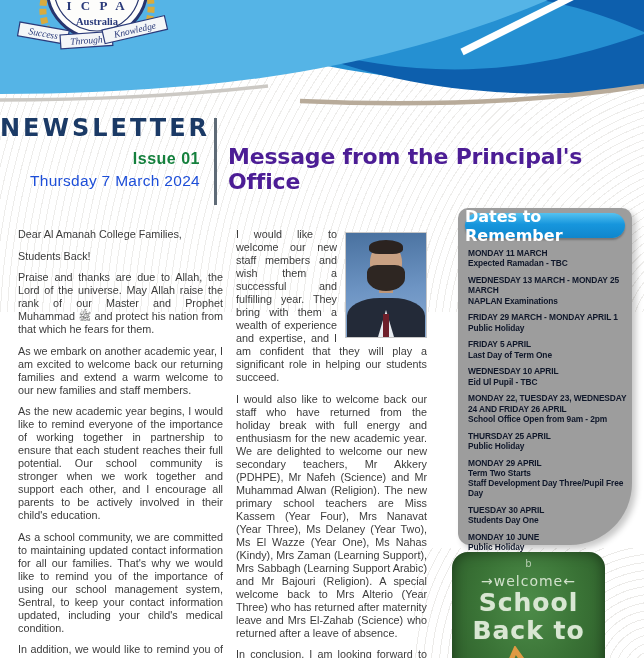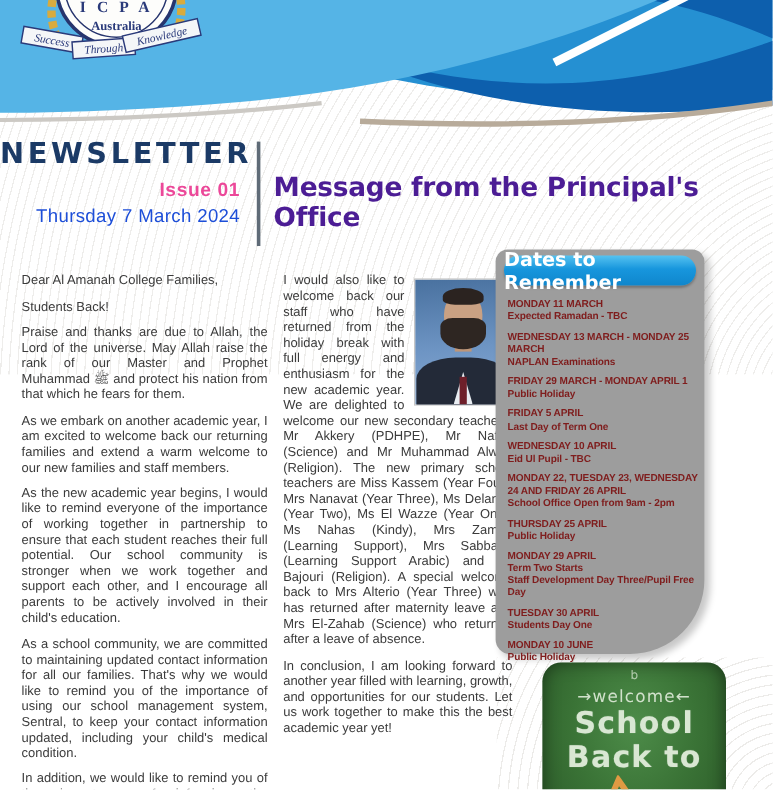--- a/index.html
+++ b/index.html
@@ -12,21 +12,21 @@
   .texture-corner{position:absolute;right:0;bottom:0;width:230px;height:110px;
     background:repeating-radial-gradient(circle at 105% 115%,rgba(188,184,176,.5) 0 1px,transparent 1px 8px);
     opacity:.55;}
   
   .header-art{position:absolute;left:0;top:0;width:644px;height:118px;}
   .logo{position:absolute;left:6px;top:0;width:190px;height:78px;}
   
   .masthead{position:absolute;left:0;top:116px;width:200px;text-align:right;}
   .nl-title{font-family:"DejaVu Sans",sans-serif;font-size:24px;font-weight:bold;
             letter-spacing:3px;color:#1b3a66;line-height:1.05;text-align:center;}
-  .nl-issue{margin-top:9px;font-size:16px;font-weight:bold;letter-spacing:.5px;color:#ec4899;}
+  .nl-issue{margin-top:9px;font-size:16px;font-weight:bold;letter-spacing:.5px;color:#15803d;}
   .nl-date{margin-top:4px;font-size:15.5px;color:#1d4ed8;letter-spacing:.3px;}
   .divider{position:absolute;left:214px;top:118px;width:3px;height:87px;background:#5f6b77;}
   .article-heading{position:absolute;left:228px;top:144px;width:412px;
     font-family:"DejaVu Sans",sans-serif;font-size:22px;font-weight:bold;color:#4c1d95;
     letter-spacing:-.2px;}
   
   .col{position:absolute;top:228px;font-size:10.8px;line-height:13px;color:#3b3b3b;
        text-align:justify;}
   .col p{margin:0 0 8.5px 0;}
   .col-left{left:18px;width:205px;}
@@ -41,29 +41,29 @@
   .photo .hair{position:absolute;left:23px;top:7px;width:34px;height:14px;background:#2b2320;
     border-radius:50% 50% 30% 30%;}
   .photo .beard{position:absolute;left:21px;top:32px;width:38px;height:26px;background:#2e2622;
     border-radius:28% 28% 52% 52%;}
   .photo .suit{position:absolute;bottom:-3px;left:1px;width:78px;height:42px;background:#232a38;
     border-radius:42% 42% 0 0;}
   .photo .shirt{position:absolute;bottom:0;left:32px;width:16px;height:27px;background:#e9edf2;
     clip-path:polygon(50% 0,100% 100%,0 100%);}
   .photo .tie{position:absolute;bottom:0;left:37px;width:6px;height:23px;background:#6e1f2a;}
   
-  .sidebar{position:absolute;left:413px;top:208px;width:174px;height:337px;background:#9d9d9d;
+  .sidebar{position:absolute;left:458px;top:208px;width:174px;height:337px;background:#9d9d9d;
     border-radius:10px 10px 62px 12px;box-shadow:4px 4px 6px rgba(0,0,0,.22);padding-top:5px;
     box-sizing:border-box;}
   .dates-pill{margin:0 7px 8px 7px;height:25px;border-radius:13px;
     background:linear-gradient(180deg,#55c2f0 0%,#1796dd 45%,#0f86cc 100%);
     box-shadow:0 2px 2px rgba(0,0,0,.25);display:flex;align-items:center;justify-content:center;}
   .dates-pill span{font-family:"DejaVu Sans",sans-serif;font-size:16px;font-weight:bold;color:#fff;}
   .events{padding:2px 5px 0 10px;}
-  .event{margin-bottom:6.5px;color:#7f1d1d;}
+  .event{margin-bottom:6.5px;color:#0f172a;}
   .event .d{font-size:8.4px;font-weight:bold;letter-spacing:-.1px;line-height:1.22;}
   .event .t{font-size:8.4px;font-weight:bold;letter-spacing:-.1px;line-height:1.22;
             white-space:pre-line;}
   
   .poster{position:absolute;left:452px;top:552px;width:153px;height:150px;border-radius:16px;
     background:radial-gradient(ellipse at 50% 35%,#4d8c49 0%,#3a7336 48%,#2a5827 100%);
     box-shadow:inset 0 0 14px rgba(0,0,0,.45);text-align:center;
     font-family:"DejaVu Sans",sans-serif;color:#d9e7d3;}
   .poster .scribble{margin-top:6px;font-size:10px;opacity:.75;}
   .poster .welcome{margin-top:4px;font-size:14px;letter-spacing:1px;opacity:.95;}
@@ -134,20 +134,21 @@
       <div class="neck"></div>
       <div class="head"></div>
       <div class="hair"></div>
       <div class="beard"></div>
       <div class="suit"></div>
       <div class="shirt"></div>
       <div class="tie"></div>
     </div>
     <div>
 
+    <p>I would like to welcome our new staff members and wish them a successful and fulfilling year. They bring with them a wealth of experience and expertise, and I am confident that they will play a significant role in helping our students succeed.</p>
         <p>I would also like to welcome back our staff who have returned from the holiday break with full energy and enthusiasm for the new academic year. We are delighted to welcome our new secondary teachers, Mr Akkery (PDHPE), Mr Nafeh (Science) and Mr Muhammad Alwan (Religion). The new primary school teachers are Miss Kassem (Year Four), Mrs Nanavat (Year Three), Ms Delaney (Year Two), Ms El Wazze (Year One), Ms Nahas (Kindy), Mrs Zaman (Learning Support), Mrs Sabbagh (Learning Support Arabic) and Mr Bajouri (Religion). A special welcome back to Mrs Alterio (Year Three) who has returned after maternity leave and Mrs El-Zahab (Science) who returned after a leave of absence.</p>
         <p>In conclusion, I am looking forward to another year filled with learning, growth, and opportunities for our students. Let us work together to make this the best academic year yet!</p>
       </div>
   </div>
 
   <div class="sidebar">
     <div class="dates-pill">
       <span>Dates to Remember</span>
     </div>
     <div class="events">

